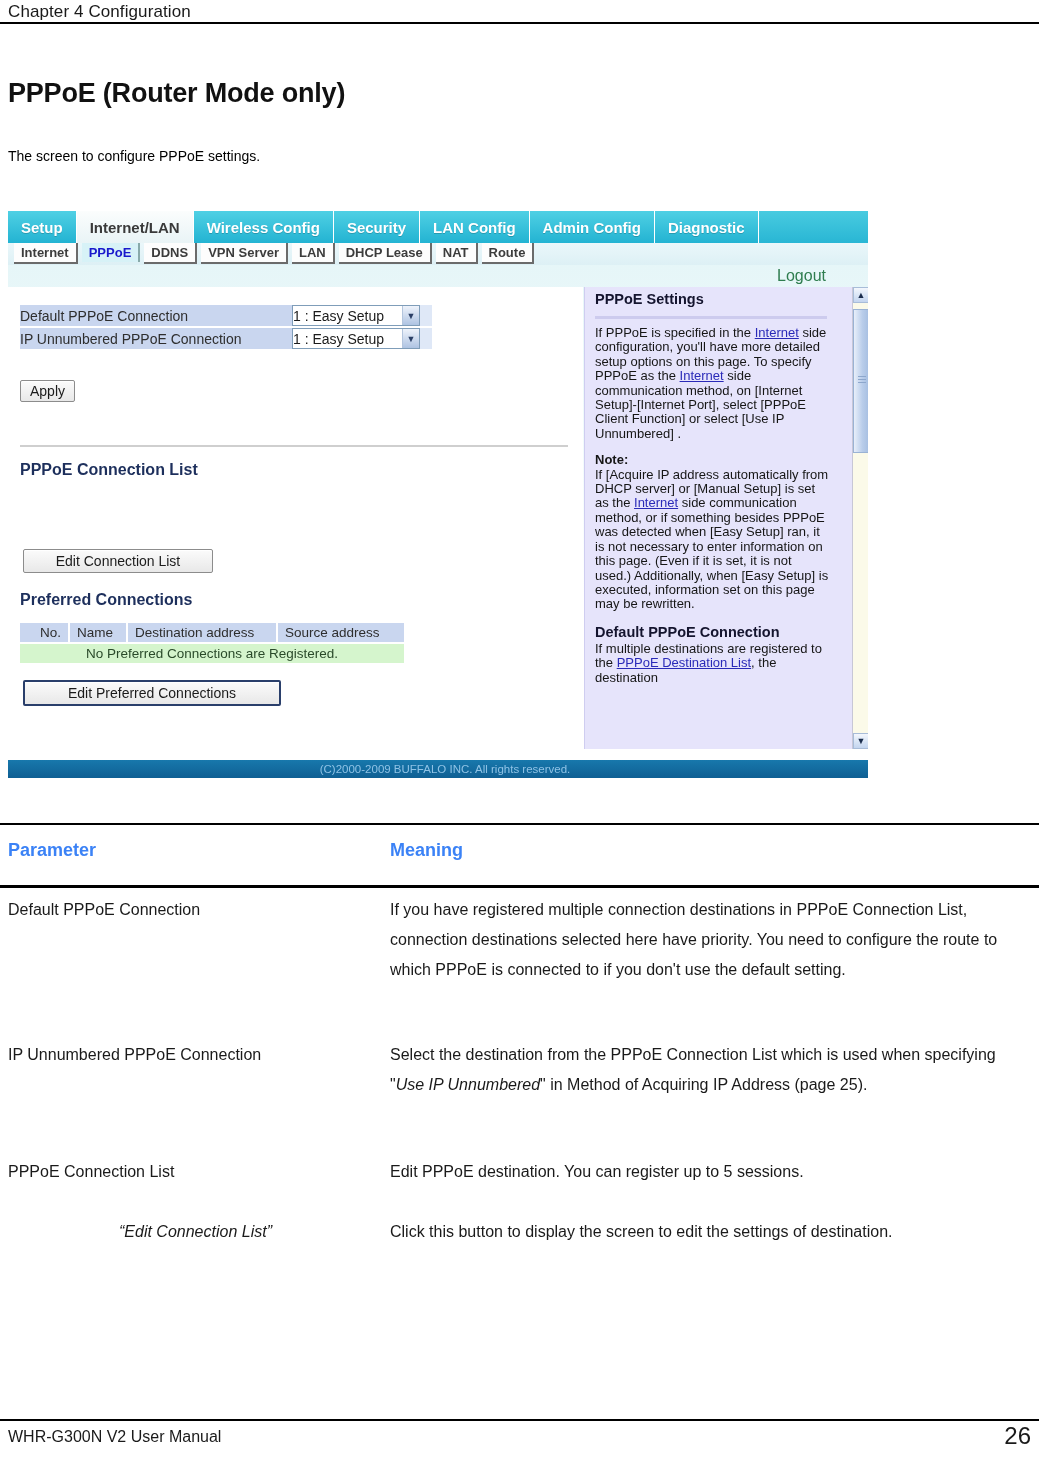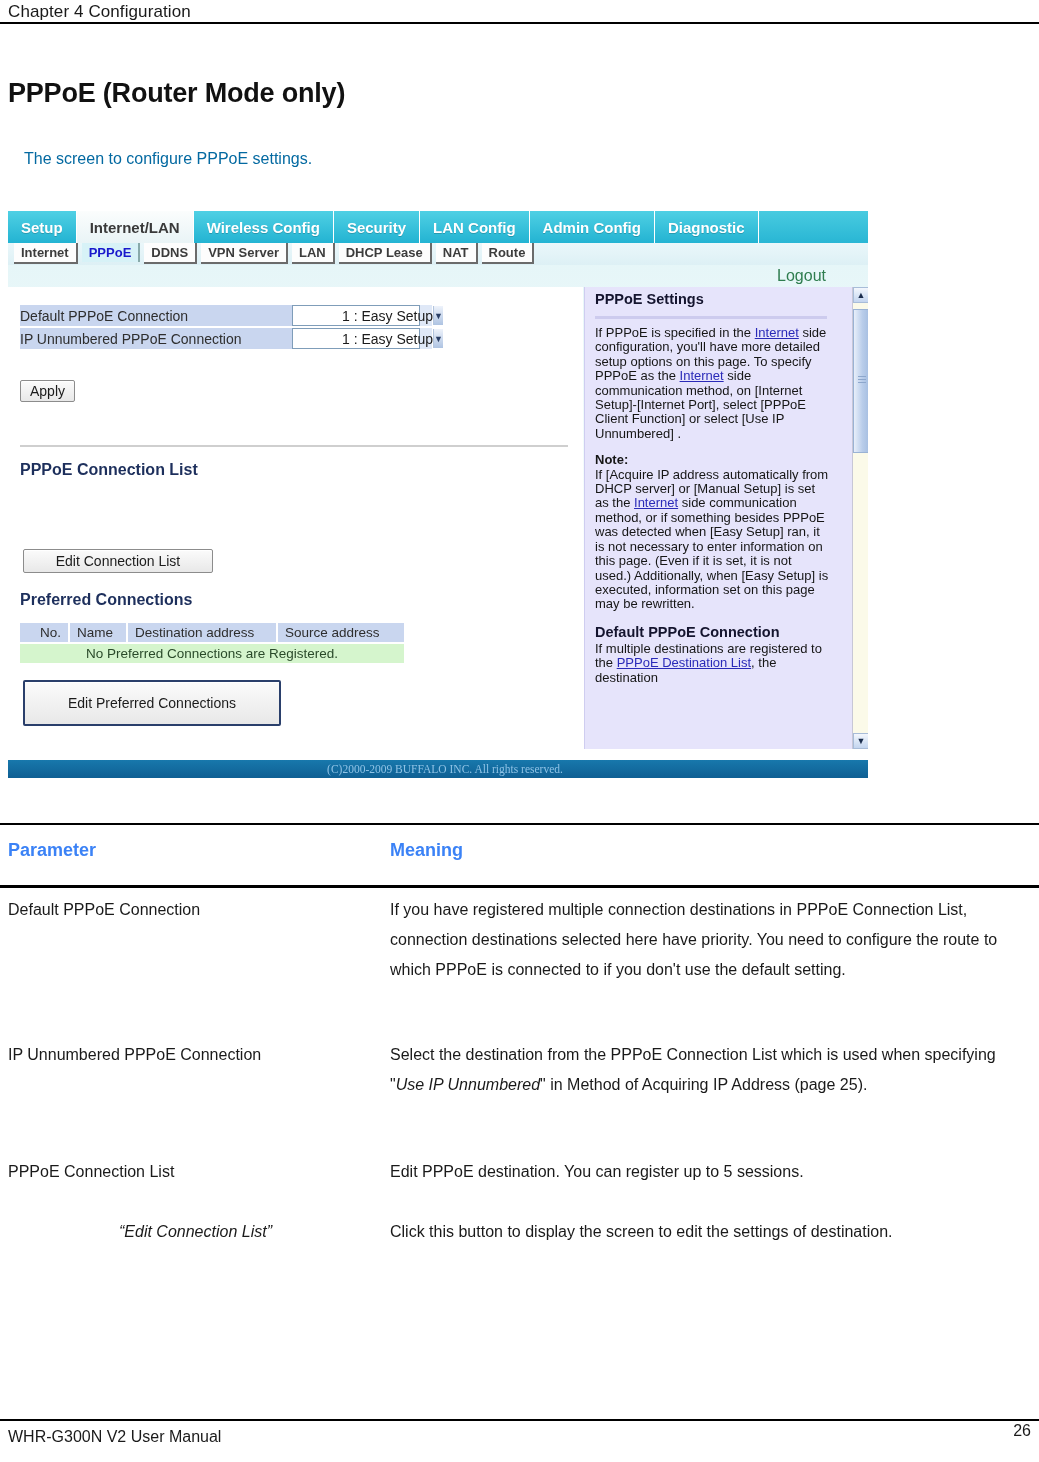--- a/index.html
+++ b/index.html
@@ -33,23 +33,23 @@
   .page-title {
     position: absolute;
     left: 8px; top: 60px;
     font-size: 27px;
     font-weight: bold;
     letter-spacing: -.2px;
     color: #111;
   }
   .page-intro {
     position: absolute;
-    left: 24px; top: 134px;
-    font-size: 16px;
-    color: #0369a1;
+    left: 8px; top: 134px;
+    font-size: 14px;
+    color: #000000;
   }
 
   
   .shot {
     position: absolute;
     left: 8px; top: 211px;
     width: 860px; height: 567px;
     background: #ffffff;
     overflow: hidden;
     font-family: "Liberation Sans", sans-serif;
@@ -153,21 +153,21 @@
   .sel {
     display: inline-flex;
     align-items: center;
     width: 128px;
     height: 21px;
     background: #ffffff;
     border: 1px solid #7f9db9;
     font-size: 14px;
     color: #1b1b1b;
   }
-  .sel .txt { padding-left: 5px; flex: 1; white-space: nowrap; margin-left: 44px; }
+  .sel .txt { flex: 1; white-space: nowrap; }
   .sel .arrow {
     width: 17px; height: 19px;
     background: linear-gradient(#eef3fb, #aec3e2);
     border-left: 1px solid #b3c5dd;
     display: flex; align-items: center; justify-content: center;
     color: #2b3f66; font-size: 9px;
   }
 
   .btn {
     display: inline-flex;
@@ -228,21 +228,21 @@
 
   .gpref { left: 12px; top: 336px; }
   .gpref th.p1 { width: 40px; padding-left: 20px; }
   .gpref th.p2 { width: 58px; }
   .gpref th.p3 { width: 150px; }
   .gpref th.p4 { width: 128px; }
   .gpref td.empty { text-align: center; }
 
   .btn.editpref {
     position: absolute; left: 15px; top: 393px;
-    width: 258px; padding: 13px 0;
+    width: 258px; padding: 3px 0;
     border: 2px solid #2a3f6b;
   }
 
   
   .helppane {
     position: absolute;
     left: 576px; top: 76px;
     width: 268px; height: 462px;
     background: #e6e4fb;
     border-left: 1px solid #cfcdf0;
@@ -316,21 +316,21 @@
       linear-gradient(#8da7cc 1px, transparent 1px) 0 0/8px 3px repeat;
   }
 
   
   .shotfoot {
     position: absolute; left: 0; top: 549px;
     width: 874px; height: 18px;
     background: linear-gradient(#1878ac, #0f5f93);
     color: #8fc3e6;
     font-size: 11.5px;
-    display: flex; align-items: center; justify-content: center; font-family: Liberation Serif, serif;
+    display: flex; align-items: center; justify-content: center;
   }
 
   
   .ptable-rule-top {
     position: absolute; left: 0; top: 823px;
     width: 1039px; height: 2px; background: #000;
   }
   .ptable-rule-mid {
     position: absolute; left: 0; top: 885px;
     width: 1039px; height: 3px; background: #000;
@@ -366,21 +366,21 @@
   .foot-rule {
     position: absolute; left: 0; top: 1419px;
     width: 1039px; height: 2px; background: #000;
   }
   .foot-left {
     position: absolute; left: 8px; top: 1428px;
     font-size: 16px; color: #1a1a1a;
   }
   .foot-right {
     position: absolute; right: 8px; top: 1422px;
-    font-size: 16px; color: #1a1a1a;
+    font-size: 24px; color: #1a1a1a;
   }
 </style>
 </head>
 <body>
 
 <div class="running-head">Chapter 4  Configuration</div>
 <div class="head-rule"></div>
 
 <h1 class="page-title">PPPoE (Router Mode only)</h1>
 <p class="page-intro">The screen to configure PPPoE settings.</p>

